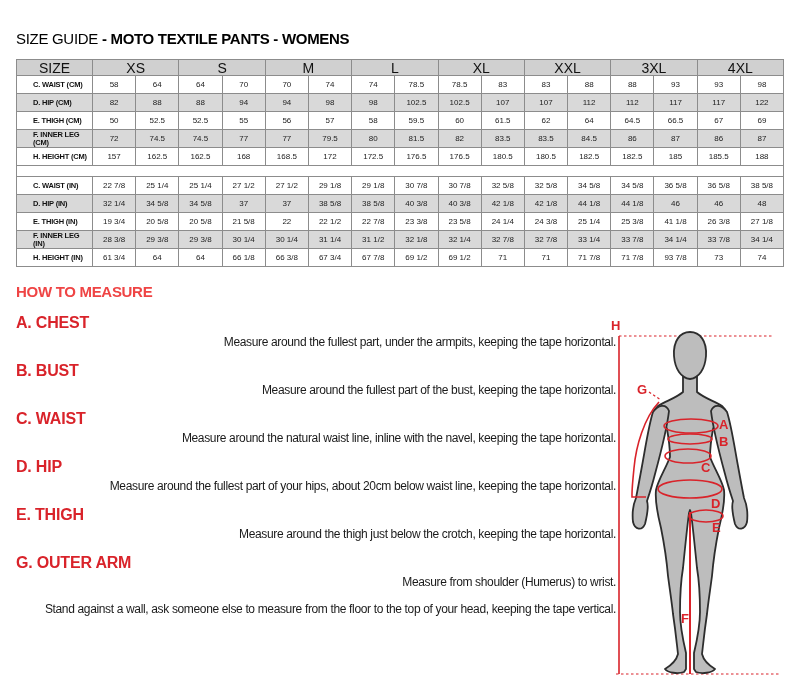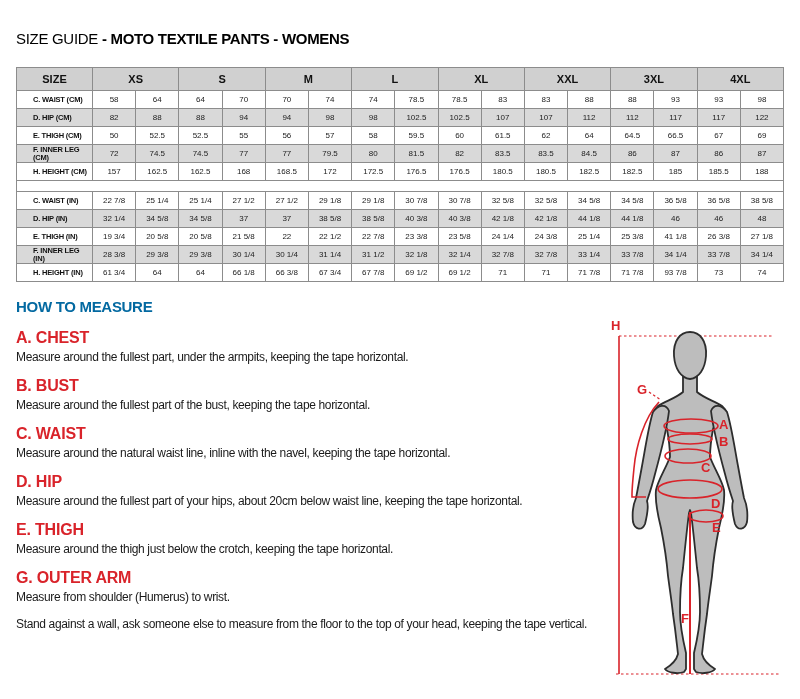--- a/index.html
+++ b/index.html
@@ -12,48 +12,48 @@
   }
   *{box-sizing:border-box;margin:0;padding:0;}
   html,body{background:#fff;}
   body{
     width:800px;height:699px;position:relative;overflow:hidden;
     font-family:"Liberation Sans",sans-serif;color:#111;
   }
   .page{position:relative;width:800px;height:699px;padding:30px 16px 0 16px;}
 
   
-  .page-title{font-size:15px;letter-spacing:-0.3px;color:#000;margin-bottom:20px;font-weight:normal;}
+  .page-title{font-size:15px;letter-spacing:-0.3px;color:#000;margin-bottom:12px;font-weight:normal;}
   .page-title .bold{font-weight:bold;}
 
   
   table.size-table{border-collapse:collapse;table-layout:fixed;width:768px;margin-bottom:16px;}
   .size-table col.label-col{width:76px;}
   .size-table th,.size-table td{
     border:1px solid var(--table-border);
     font-size:8px;line-height:1;text-align:center;vertical-align:middle;
     padding:0;height:18px;color:#222;font-weight:normal;
   }
   .size-table thead th{
-    background:var(--table-header-bg);font-weight:bold;font-size:11px;height:23px;color:#111;
+    background:var(--table-header-bg);font-weight:normal;font-size:14px;height:16px;color:#111;
   }
   .size-table tbody th.rowlabel{
     text-align:left;padding-left:16px;font-size:7.5px;font-weight:bold;letter-spacing:-0.2px;color:#111;
   }
   .size-table tr.stripe td,.size-table tr.stripe th{background:var(--table-stripe-bg);}
   .size-table tr.sep td{height:11px;background:#fff;}
 
   
-  .htm-heading{font-size:15px;font-weight:bold;letter-spacing:-0.3px;color:#0369a1;margin:6px 0 14px;}
+  .htm-heading{font-size:15px;font-weight:bold;letter-spacing:-0.3px;color:#ef4444;margin:6px 0 14px;}
   .measure-col{width:600px;}
   .section{margin-bottom:13px;}
   .section h3{
     color:var(--accent-red);font-size:16px;font-weight:bold;letter-spacing:-0.2px;margin-bottom:3px;
   }
-  .section p{font-size:12px;letter-spacing:-0.35px;color:#1a1a1a;white-space:nowrap;}
+  .section p{font-size:12px;letter-spacing:-0.35px;color:#1a1a1a;white-space:nowrap;text-align:right;}
 
   
   .figure-wrap{position:absolute;left:606px;top:316px;width:192px;height:380px;}
   .figure-wrap svg{display:block;width:192px;height:380px;}
   .sil{fill:var(--silhouette-fill);stroke:var(--silhouette-outline);stroke-width:1.8;stroke-linejoin:round;}
   .red-line{stroke:var(--accent-red);stroke-width:1.6;fill:none;}
   .red-thick{stroke:var(--accent-red);stroke-width:2;fill:none;}
   .red-dash{stroke:var(--accent-red);stroke-width:1.2;fill:none;stroke-dasharray:2.5 2.5;}
   .fig-label{
     fill:var(--accent-red);font-family:"Liberation Sans",sans-serif;

